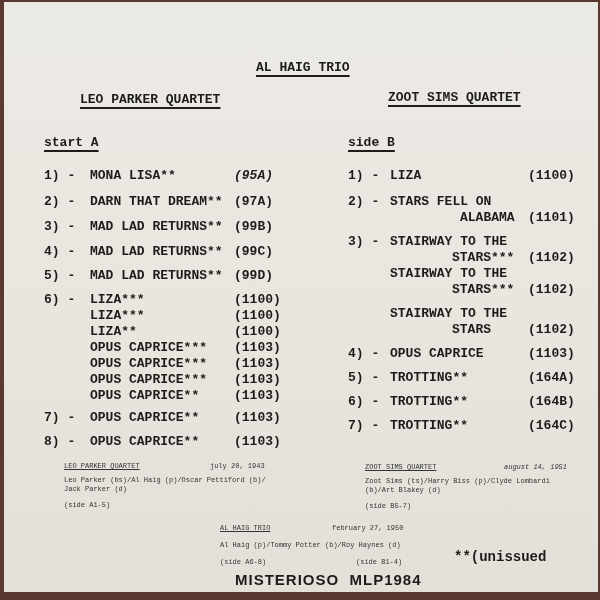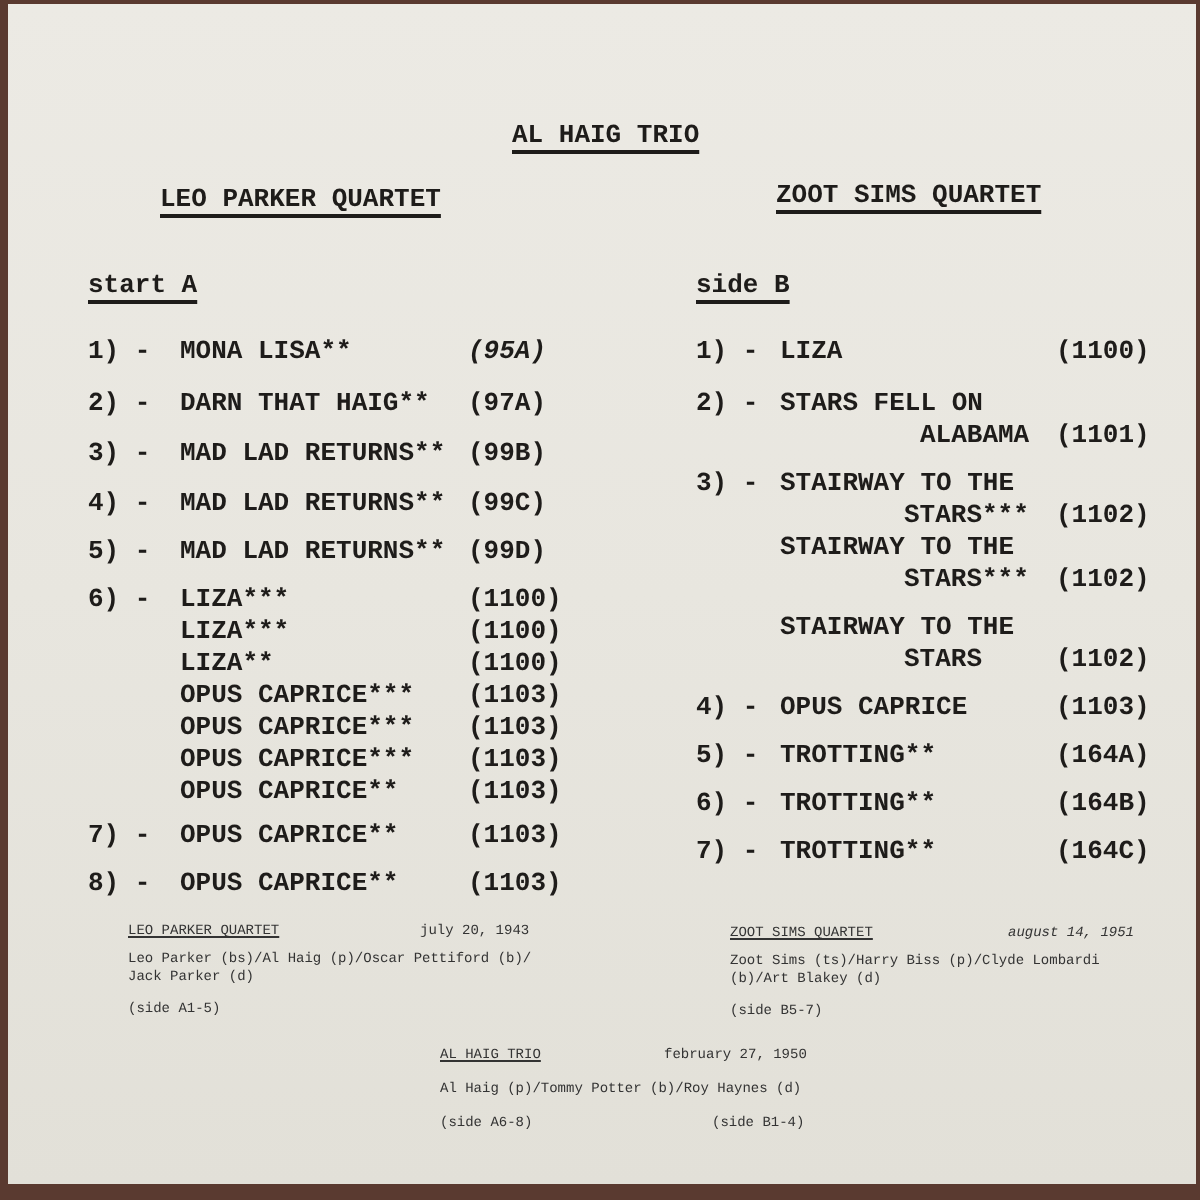--- a/index.html
+++ b/index.html
@@ -42,21 +42,21 @@
 
   <div class="abs head" style="left:40px; top:133px;">start A</div>
   <div class="abs head" style="left:344px; top:133px;">side B</div>
 
   <div>
     <div class="abs track" style="left:40px; top:166px;"><span>1) -</span></div>
     <div class="abs track" style="left:86px; top:166px;">MONA LISA**</div>
     <div class="abs track" style="left:230px; top:166px;font-style:italic;">(95A)</div>
 
     <div class="abs track" style="left:40px; top:192px;">2) -</div>
-    <div class="abs track" style="left:86px; top:192px;">DARN THAT HAIG**</div>
+    <div class="abs track" style="left:86px; top:192px;">DARN THAT DREAM**</div>
     <div class="abs track" style="left:230px; top:192px;">(97A)</div>
 
     <div class="abs track" style="left:40px; top:217px;">3) -</div>
     <div class="abs track" style="left:86px; top:217px;">MAD LAD RETURNS**</div>
     <div class="abs track" style="left:230px; top:217px;text-align:right;">(99B)</div>
 
     <div class="abs track" style="left:40px; top:242px;">4) -</div>
     <div class="abs track" style="left:86px; top:242px;">MAD LAD RETURNS**</div>
     <div class="abs track" style="left:230px; top:242px;">(99C)</div>
 
@@ -152,14 +152,16 @@
   </div>
 
   <div>
     <div class="abs small small-u" style="left:216px; top:522px;">AL HAIG TRIO</div>
     <div class="abs small" style="left:328px; top:522px;">february 27, 1950</div>
     <div class="abs small" style="left:216px; top:539px;">Al Haig (p)/Tommy Potter (b)/Roy Haynes (d)</div>
     <div class="abs small" style="left:216px; top:556px;">(side A6-8)</div>
     <div class="abs small" style="left:352px; top:556px;text-align:right;">(side B1-4)</div>
   </div>
 
+  <div class="abs legend" style="left:450px; top:547px;">**(unissued</div>
 
+  <div class="abs label-bottom" style="left:231px; top:569px;">MISTERIOSO  MLP1984</div>
 </div>
 
 </body></html>

